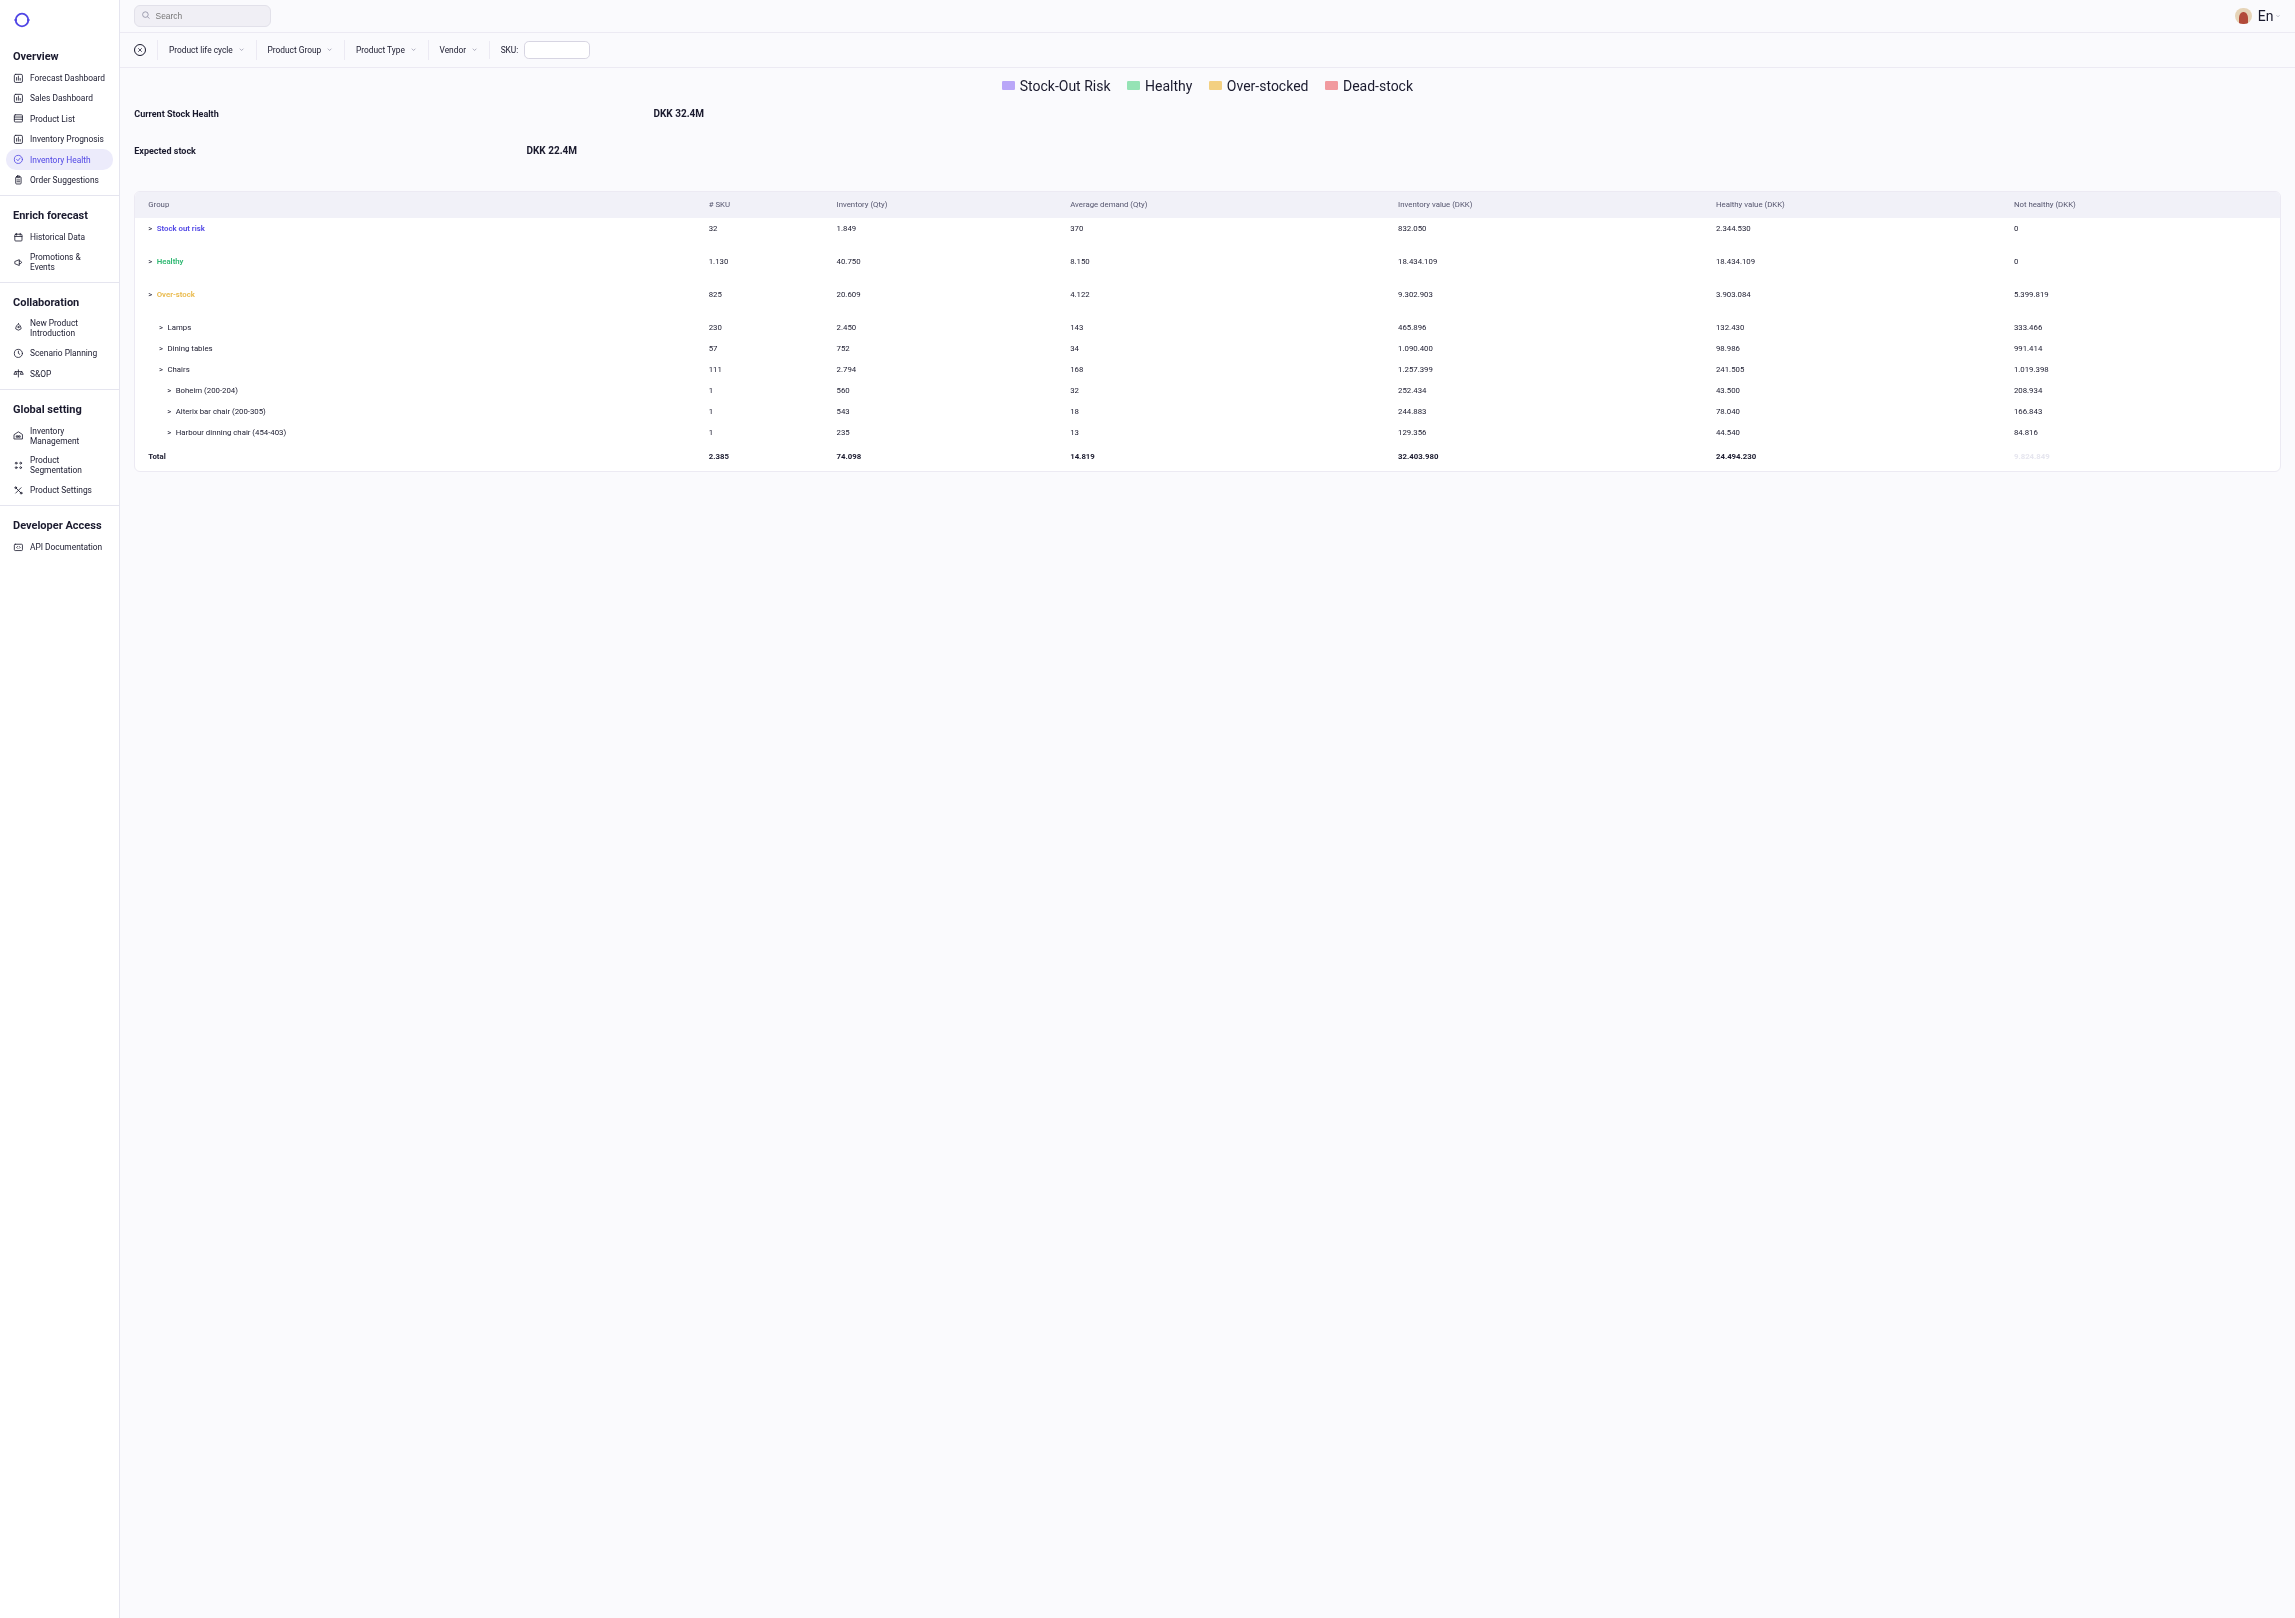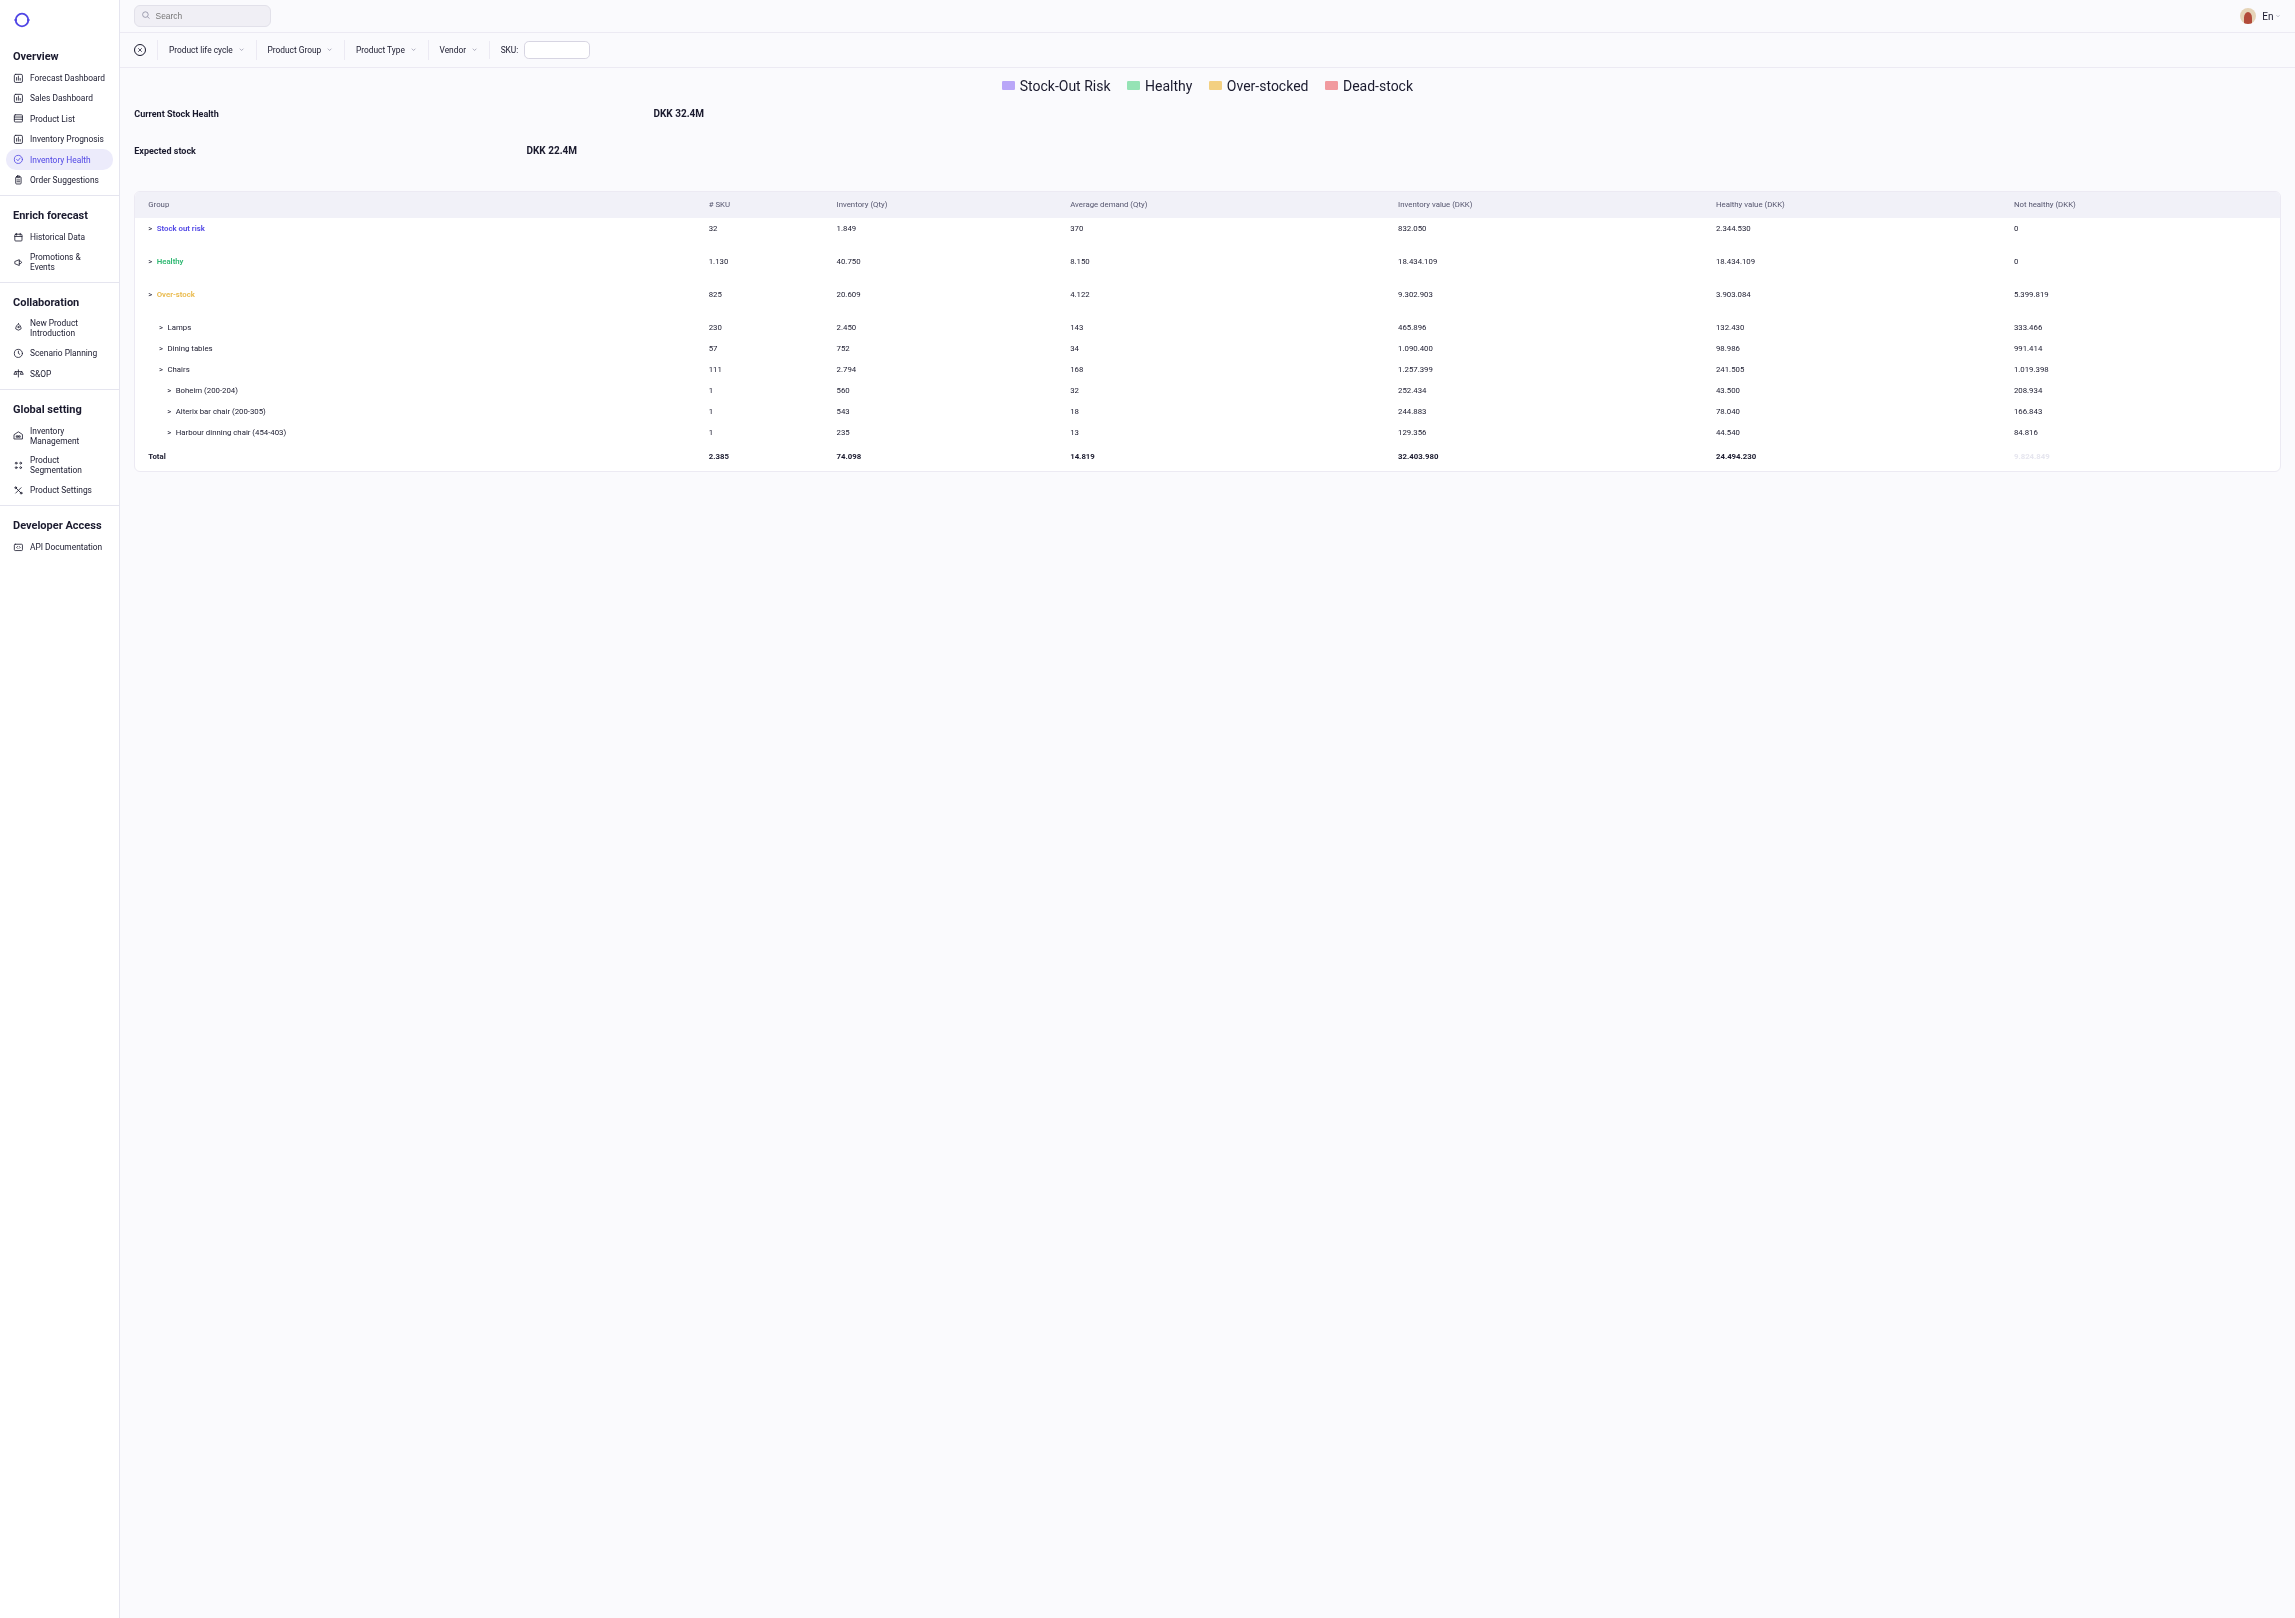--- a/index.html
+++ b/index.html
@@ -20,21 +20,21 @@
 
     
     .main { flex: 1; display: flex; flex-direction: column; background: #fafafd; }
     .topbar { height: 33px; display: flex; align-items: center; padding: 0 14.3px; gap: 9.6px; border-bottom: 0.6px solid #eceaf3; }
     .search-wrap { position: relative; }
     .search-input { background: #f0eff5; border: 0.6px solid #e2e1ea; border-radius: 6px; padding: 4.8px 8.4px 4.8px 20.3px; width: 137px; font-size: 8.4px; color: #333; outline: none; }
     .search-icon { position: absolute; left: 6.6px; top: 50%; transform: translateY(-50%); color: #8a8aa0; }
     .topbar-right { margin-left: auto; display: flex; align-items: center; gap: 6px; }
     .avatar { width: 16.7px; height: 16.7px; border-radius: 50%; background: #e6d4b8; display: inline-flex; align-items: flex-end; justify-content: center; overflow: hidden; }
     .avatar-inner { width: 8.4px; height: 12px; background: #b24a3a; border-radius: 50% 50% 0 0; }
-    .lang { font-size: 10px; color: #1a1a2e; display: inline-flex; align-items: center; gap: 1.2px; cursor: pointer; }
+    .lang { font-size: 14px; color: #1a1a2e; display: inline-flex; align-items: center; gap: 1.2px; cursor: pointer; }
 
     
     .filterbar { display: flex; align-items: center; padding: 7.2px 14.3px; gap: 0; border-bottom: 0.6px solid #eceaf3; }
     .filter-reset { width: 12px; height: 12px; border: 0.9px solid #1a1a2e; border-radius: 50%; display: flex; align-items: center; justify-content: center; cursor: pointer; margin-right: 10.8px; }
     .filter-reset svg { width: 6px; height: 6px; }
     .filter-pill { padding: 4.8px 10.8px; display: flex; align-items: center; gap: 4.8px; cursor: pointer; font-size: 8.4px; color: #1a1a2e; border-left: 0.6px solid #eceaf3; }
     .filter-pill:first-of-type { border-left: 0.6px solid #eceaf3; }
     .sku-group { display: flex; align-items: center; gap: 6px; padding-left: 10.8px; border-left: 0.6px solid #eceaf3; }
     .sku-input { border: 0.6px solid #d7d5e2; border-radius: 4.8px; padding: 3.6px 6px; width: 66px; font-size: 7.8px; outline: none; }
     .chev { display: inline-flex; color: #7a7a92; }

